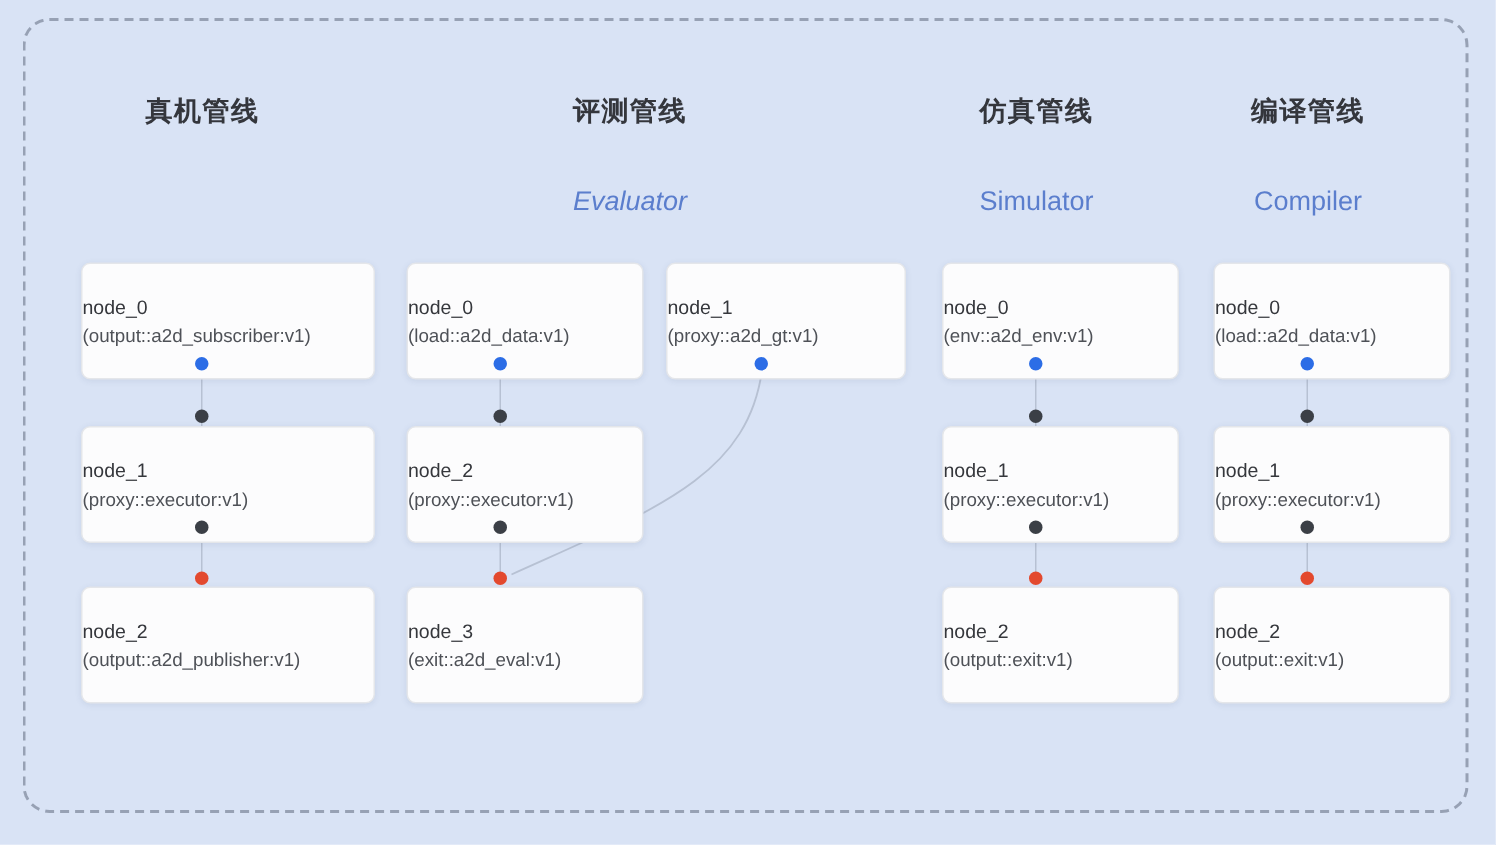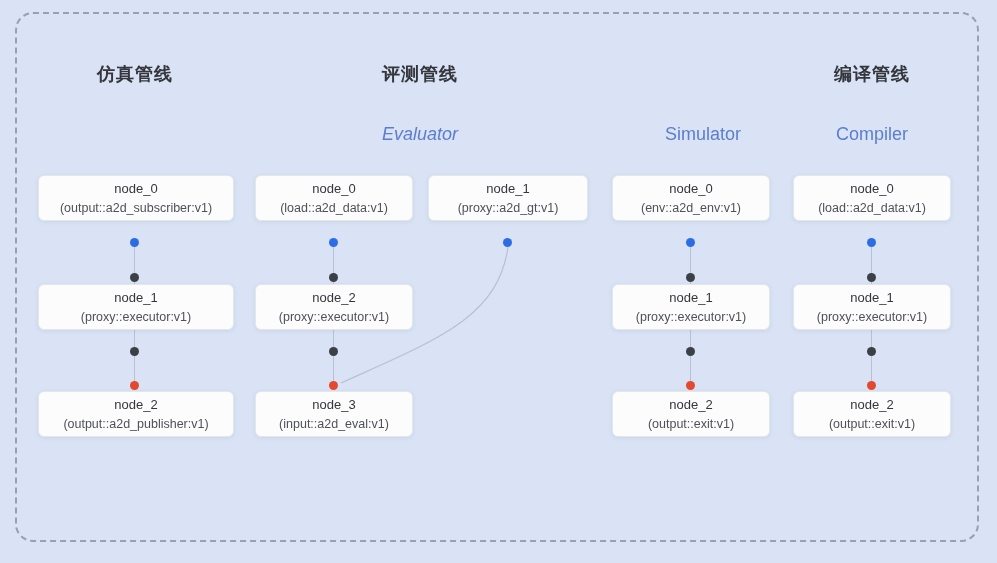--- a/index.html
+++ b/index.html
@@ -22,49 +22,50 @@
   .pipeline-title{
     position:absolute;width:220px;text-align:center;
     font-size:18px;font-weight:700;color:#34363c;
     letter-spacing:1px;z-index:2;
   }
   .pipeline-sub{
     position:absolute;width:220px;text-align:center;
     font-size:18px;font-weight:500;color:#5b7ecd;z-index:2;
   }
   .node{
-    position:absolute;height:46px;
+    position:absolute;height:78px;
     background:#fcfcfd;
     border:1px solid #e4e6ea;
     border-radius:6px;
     box-shadow:0 1px 4px rgba(60,80,120,0.10);
-    display:flex;flex-direction:column;align-items:center;justify-content:center;
-    gap:5px;box-sizing:border-box;z-index:2;
+    display:flex;flex-direction:column;justify-content:center;
+    gap:5px;box-sizing:border-box;z-index:2;margin-left:16px;
   }
   .node-name{font-size:13px;color:#35373c;}
   .node-type{font-size:12.5px;color:#4e5157;}
   .vline{position:absolute;width:1px;background:#b7c1d3;z-index:1;}
   .edges-svg{position:absolute;left:0;top:0;z-index:1;pointer-events:none;}
   .dot{position:absolute;width:9px;height:9px;border-radius:50%;z-index:3;}
   .dot.blue{background:#2c6de6;}
   .dot.dark{background:#3b3f46;}
   .dot.red{background:#e3492e;}
 </style>
 </head>
 <body>
 
 <div class="canvas">
   <div class="dashed-frame"></div>
 
-  <div class="pipeline-title" style="left:25px;top:62px;">仿真管线</div>
+  <div class="pipeline-title" style="left:25px;top:62px;">真机管线</div>
 
   <div class="pipeline-title" style="left:310px;top:62px;">评测管线</div>
   <div class="pipeline-sub" style="left:310px;top:124px;font-style:italic;">Evaluator</div>
 
-  <div class="pipeline-sub" style="left:593px;top:124px;">Simulator</div>
+  <div class="pipeline-title" style="left:581px;top:62px;">仿真管线</div>
+  <div class="pipeline-sub" style="left:581px;top:124px;">Simulator</div>
 
   <div class="pipeline-title" style="left:762px;top:62px;">编译管线</div>
   <div class="pipeline-sub" style="left:762px;top:124px;text-align:center;">Compiler</div>
 
   <div class="vline" style="left:134px;top:243px;height:143px;"></div>
   <div class="vline" style="left:333px;top:243px;height:143px;"></div>
   <div class="vline" style="left:690px;top:243px;height:143px;"></div>
   <div class="vline" style="left:871px;top:243px;height:143px;"></div>
 
   <svg class="edges-svg" width="997" height="563">
@@ -91,21 +92,21 @@
   <div class="node" style="left:428px;top:175px;width:160px;">
     <div class="node-name">node_1</div>
     <div class="node-type">(proxy::a2d_gt:v1)</div>
   </div>
   <div class="node" style="left:255px;top:284px;width:158px;">
     <div class="node-name">node_2</div>
     <div class="node-type">(proxy::executor:v1)</div>
   </div>
   <div class="node" style="left:255px;top:391px;width:158px;">
     <div class="node-name">node_3</div>
-    <div class="node-type">(input::a2d_eval:v1)</div>
+    <div class="node-type">(exit::a2d_eval:v1)</div>
   </div>
 
   <div class="node" style="left:612px;top:175px;width:158px;">
     <div class="node-name">node_0</div>
     <div class="node-type">(env::a2d_env:v1)</div>
   </div>
   <div class="node" style="left:612px;top:284px;width:158px;">
     <div class="node-name">node_1</div>
     <div class="node-type">(proxy::executor:v1)</div>
   </div>

